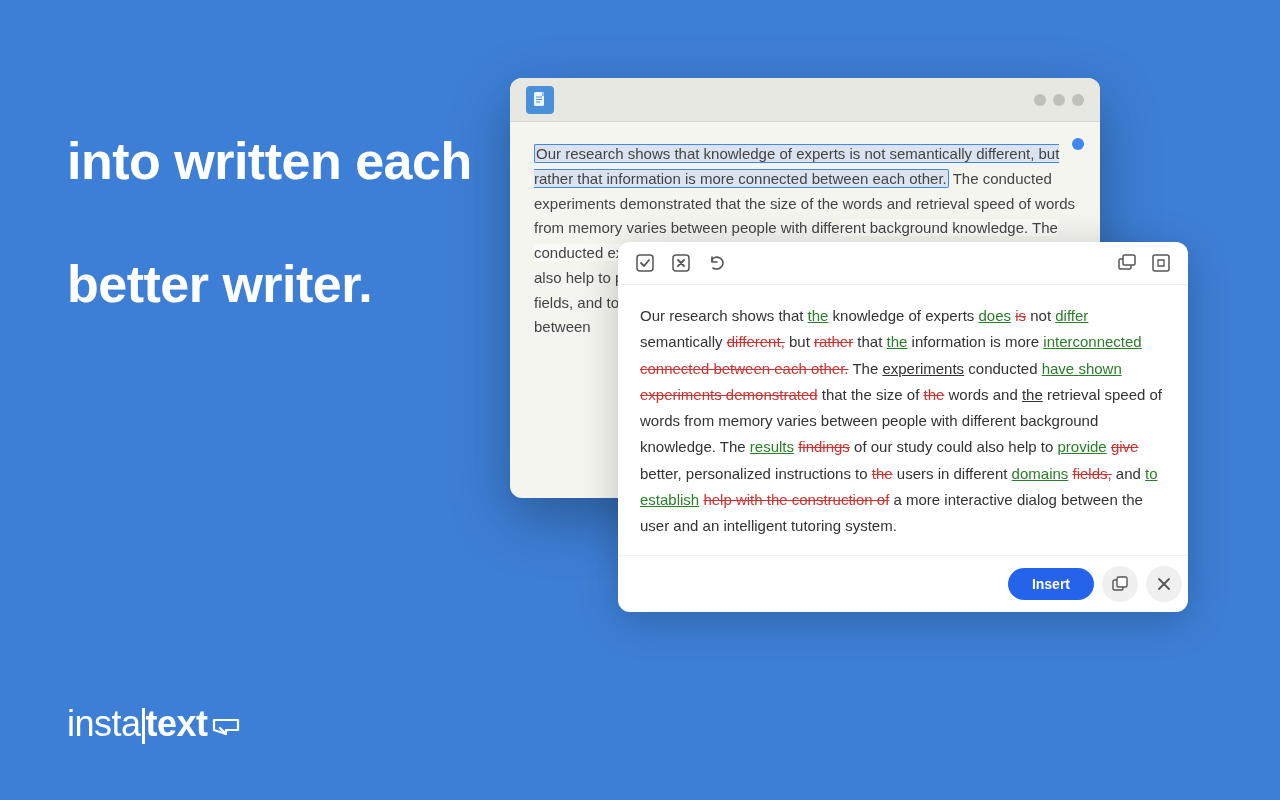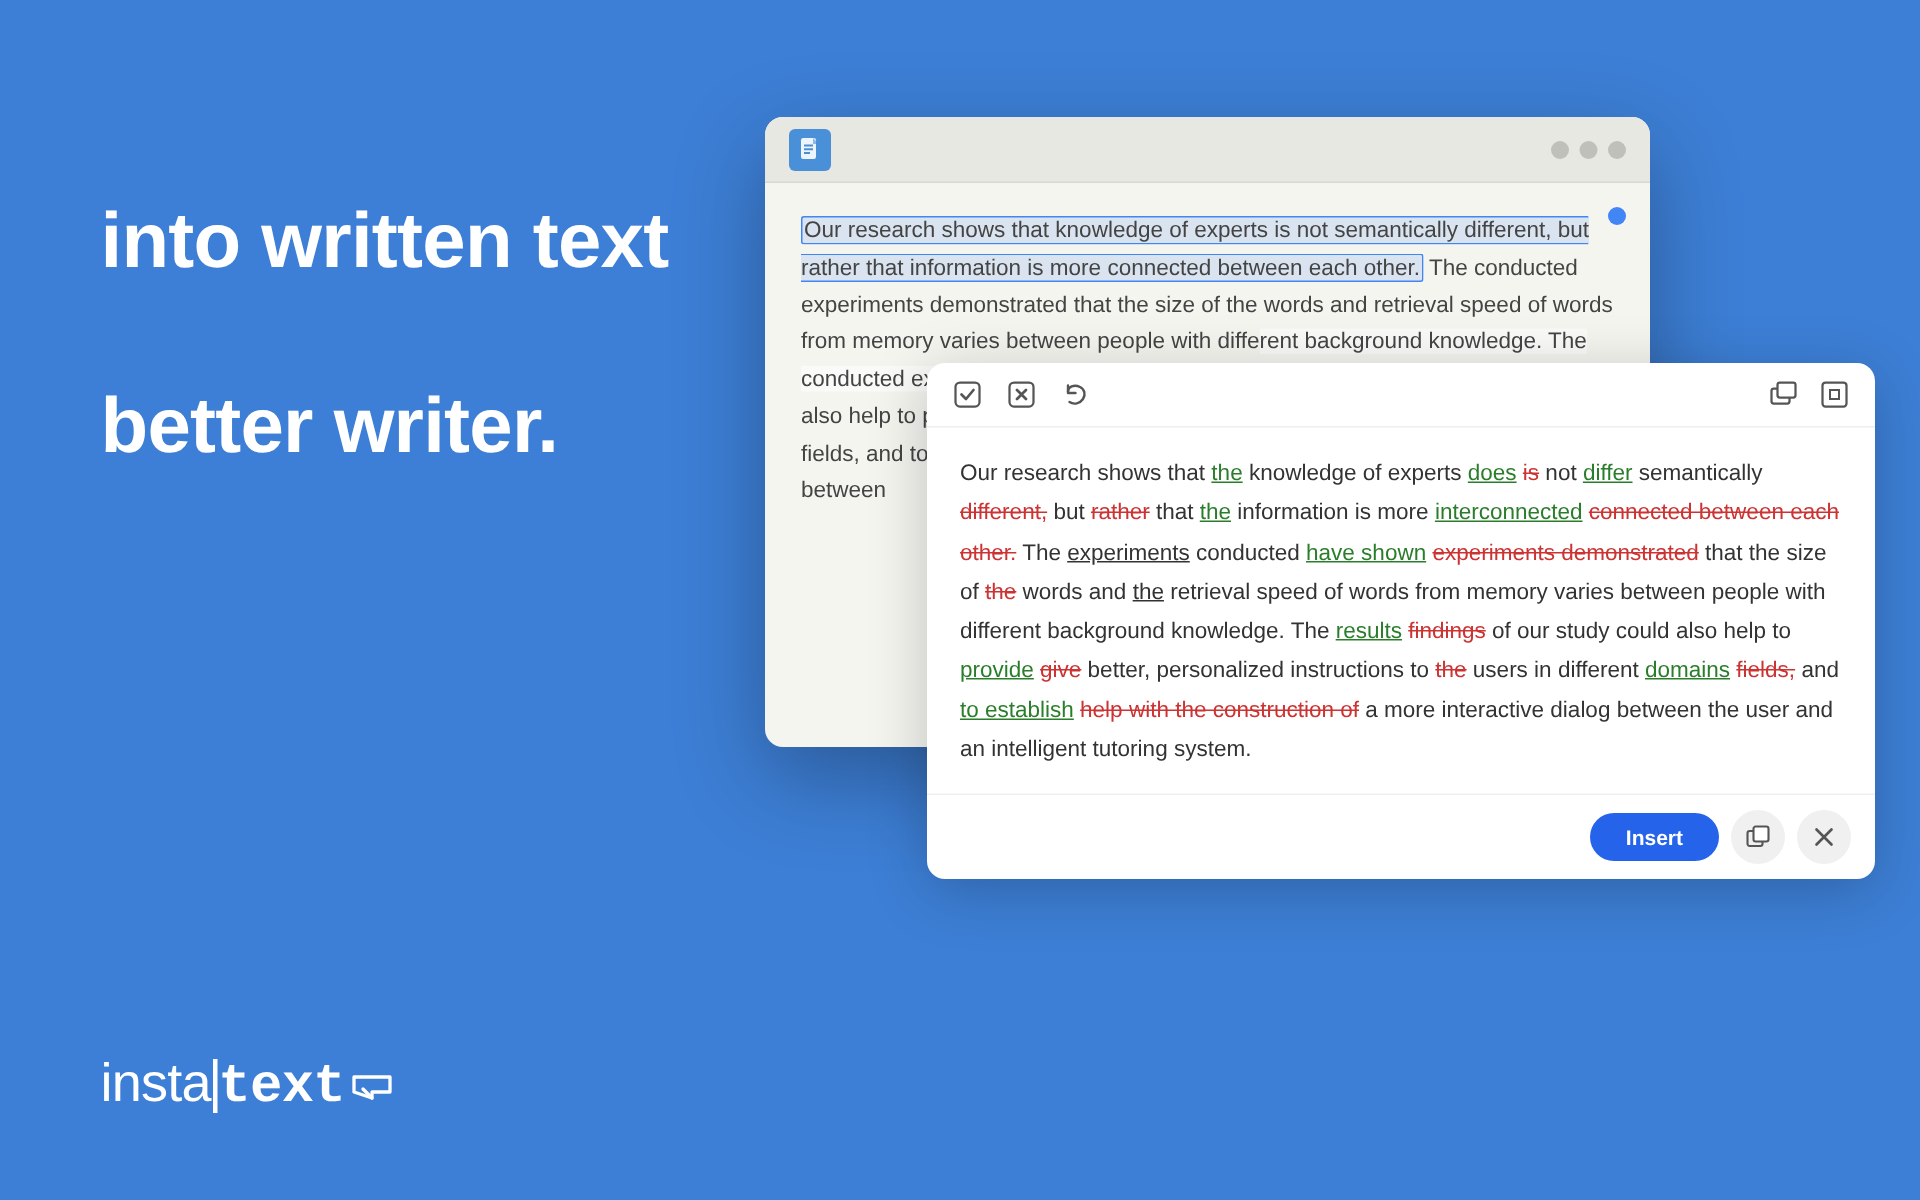--- a/index.html
+++ b/index.html
@@ -46,21 +46,20 @@
       letter-spacing: -0.5px;
     }
 
     .logo-text .insta {
       font-weight: 400;
       text-align: right;
     }
 
     .logo-text .text-bold {
       font-weight: 700;
-      font-family: Liberation Mono, monospace;
     }
 
     .logo-cursor {
       display: inline-block;
       width: 3px;
       height: 36px;
       background: #ffffff;
       margin: 0 1px;
       vertical-align: middle;
     }
@@ -147,21 +146,21 @@
       height: 12px;
       border-radius: 50%;
       background: #4285f4;
     }
 
     
     .suggestion-panel {
       position: absolute;
       left: 618px;
       top: 242px;
-      width: 632px;
+      width: 570px;
       background: #ffffff;
       border-radius: 12px;
       box-shadow: 0 8px 40px rgba(0,0,0,0.22);
       overflow: hidden;
       z-index: 10;
     }
 
     .suggestion-toolbar {
       display: flex;
       align-items: center;
@@ -207,21 +206,21 @@
 
     .underlined {
       text-decoration: underline;
       text-decoration-color: #333;
     }
 
     .suggestion-footer {
       display: flex;
       align-items: center;
       justify-content: flex-end;
-      padding: 10px 16px;
+      padding: 10px 6px;
       gap: 8px;
       border-top: 1px solid #f0f0f0;
     }
 
     .btn-insert {
       background: #2563eb;
       color: white;
       border: none;
       border-radius: 20px;
       padding: 8px 24px;
@@ -243,21 +242,21 @@
       font-size: 15px;
       color: #555;
     }
   </style>
 </head>
 <body>
 
 <div class="left-panel">
   <h1 class="hero-title">
     <br>
-    <span>into written text</span><br>
+    <span>into written each</span><br>
     <br>
     <span>better writer.</span>
   </h1>
 </div>
 
 <div class="logo">
   <span class="logo-text">
     <span class="insta">insta</span><span class="logo-cursor"></span><span class="text-bold">text</span><svg class="logo-arrow" viewBox="0 0 28 20" fill="none" xmlns="http://www.w3.org/2000/svg">
       <path d="M2 4 L26 4 L26 14 L14 14 L14 18 L2 14 Z" fill="none" stroke="white" stroke-width="2.2" stroke-linejoin="round"></path>
       <path d="M14 18 L8 12" stroke="white" stroke-width="2.2" stroke-linecap="round"></path>

